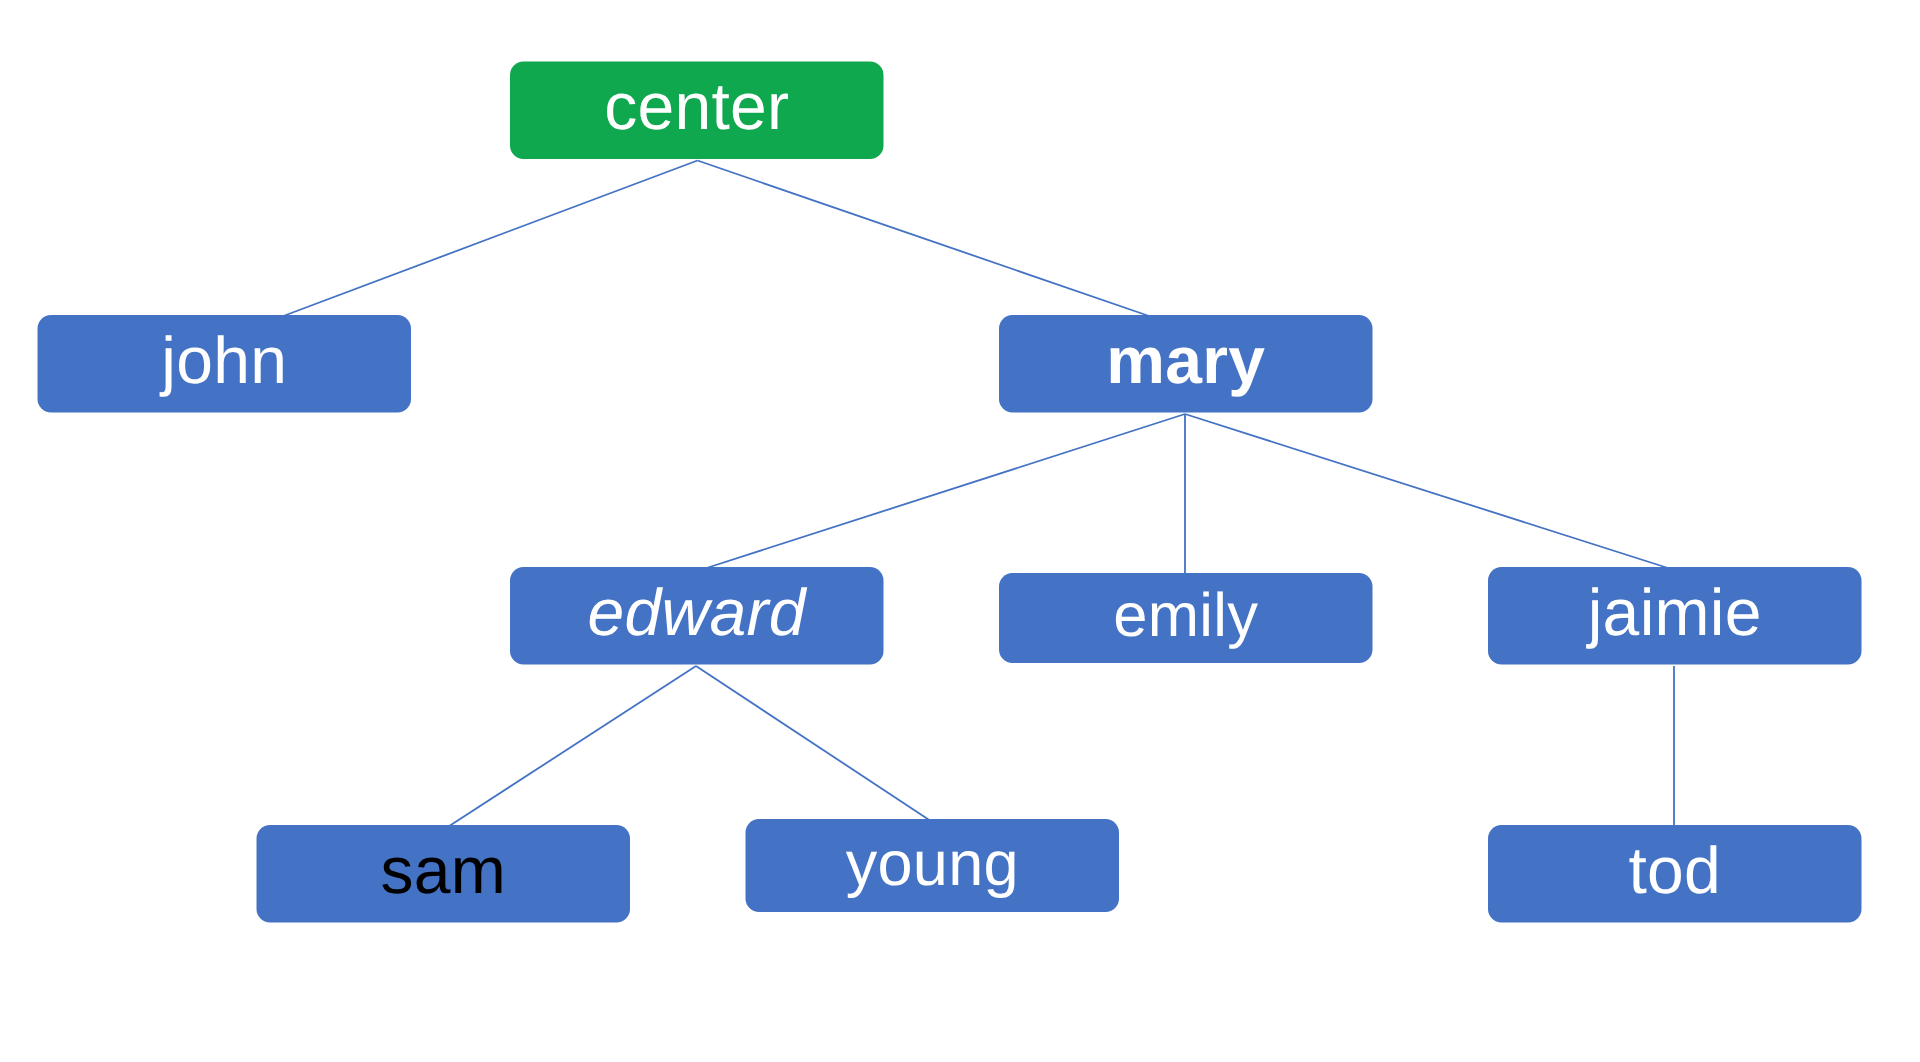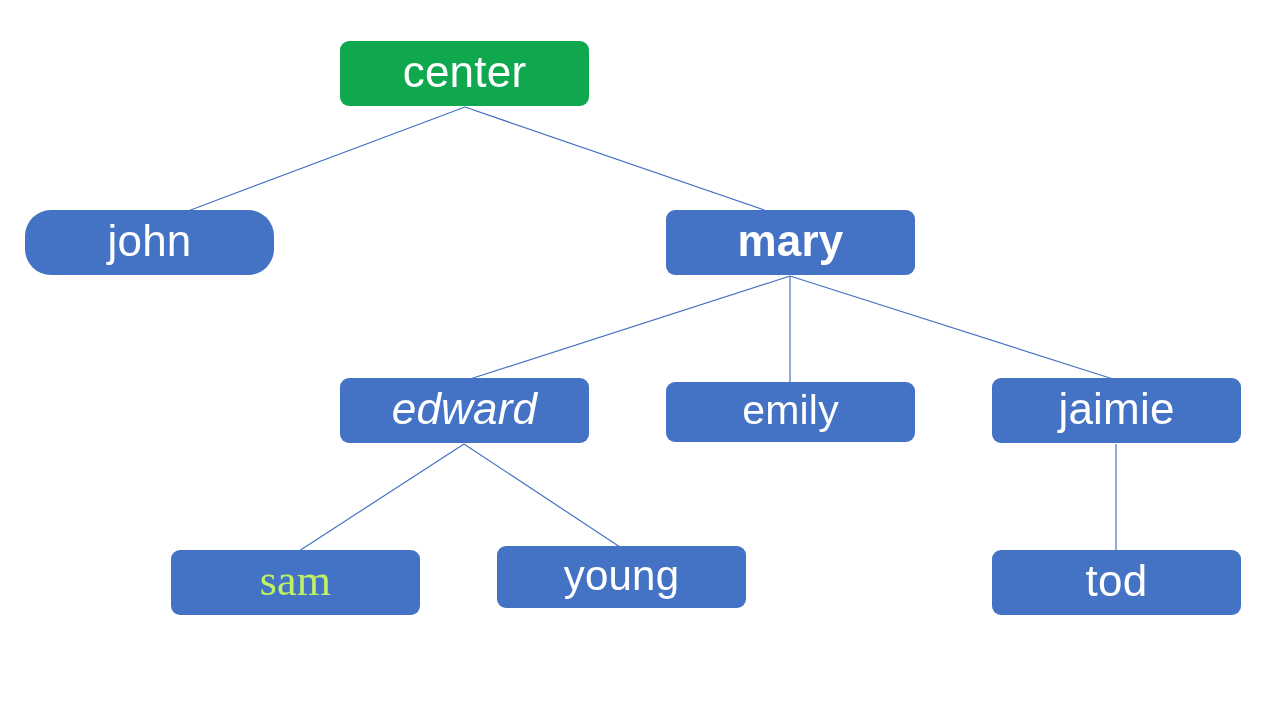--- a/index.html
+++ b/index.html
@@ -59,37 +59,37 @@
       <line x1="790" y1="276" x2="1113" y2="379" stroke="#4472c4" stroke-width="1.2" shape-rendering="geometricPrecision"></line>
       <line x1="464" y1="444" x2="299" y2="551" stroke="#4472c4" stroke-width="1.2" shape-rendering="geometricPrecision"></line>
       <line x1="464" y1="444" x2="620" y2="547" stroke="#4472c4" stroke-width="1.2" shape-rendering="geometricPrecision"></line>
       <line x1="1116" y1="444" x2="1116" y2="551" stroke="#4472c4" stroke-width="1.2" shape-rendering="geometricPrecision"></line>
     </svg>
 
   <div id="node-layer">
       <div class="node" style="left: 340px; top: 41px; width: 249px; height: 65px; background: rgb(15, 168, 78); font-size: 44px;">
         <span class="node-label" style="color: rgb(255, 255, 255);">center</span>
       </div>
-      <div class="node" style="left: 25px; top: 210px; width: 249px; height: 65px; background: rgb(68, 114, 196); font-size: 44px; border-radius: 26px;">
+      <div class="node" style="left: 25px; top: 210px; width: 249px; height: 65px; background: rgb(68, 114, 196); font-size: 44px;">
         <span class="node-label" style="color: rgb(255, 255, 255);">john</span>
       </div>
       <div class="node" style="left: 666px; top: 210px; width: 249px; height: 65px; background: rgb(68, 114, 196); font-size: 44px; font-weight: bold;">
         <span class="node-label" style="color: rgb(255, 255, 255);">mary</span>
       </div>
       <div class="node" style="left: 340px; top: 378px; width: 249px; height: 65px; background: rgb(68, 114, 196); font-size: 44px; font-style: italic;">
         <span class="node-label" style="color: rgb(255, 255, 255);">edward</span>
       </div>
       <div class="node" style="left: 666px; top: 382px; width: 249px; height: 60px; background: rgb(68, 114, 196); font-size: 41px;">
         <span class="node-label" style="color: rgb(255, 255, 255);">emily</span>
       </div>
       <div class="node" style="left: 992px; top: 378px; width: 249px; height: 65px; background: rgb(68, 114, 196); font-size: 44px; text-align: center;">
         <span class="node-label" style="color: rgb(255, 255, 255);">jaimie</span>
       </div>
       <div class="node" style="left: 171px; top: 550px; width: 249px; height: 65px; background: rgb(68, 114, 196); font-size: 44px;">
-        <span class="node-label" style="color: #bef264; font-family: Liberation Serif, serif;">sam</span>
+        <span class="node-label" style="color: #000000;">sam</span>
       </div>
       <div class="node" style="left: 497px; top: 546px; width: 249px; height: 62px; background: rgb(68, 114, 196); font-size: 42px;">
         <span class="node-label" style="color: rgb(255, 255, 255);">young</span>
       </div>
       <div class="node" style="left: 992px; top: 550px; width: 249px; height: 65px; background: rgb(68, 114, 196); font-size: 44px;">
         <span class="node-label" style="color: rgb(255, 255, 255);">tod</span>
       </div>
     </div>
 
 </div>

